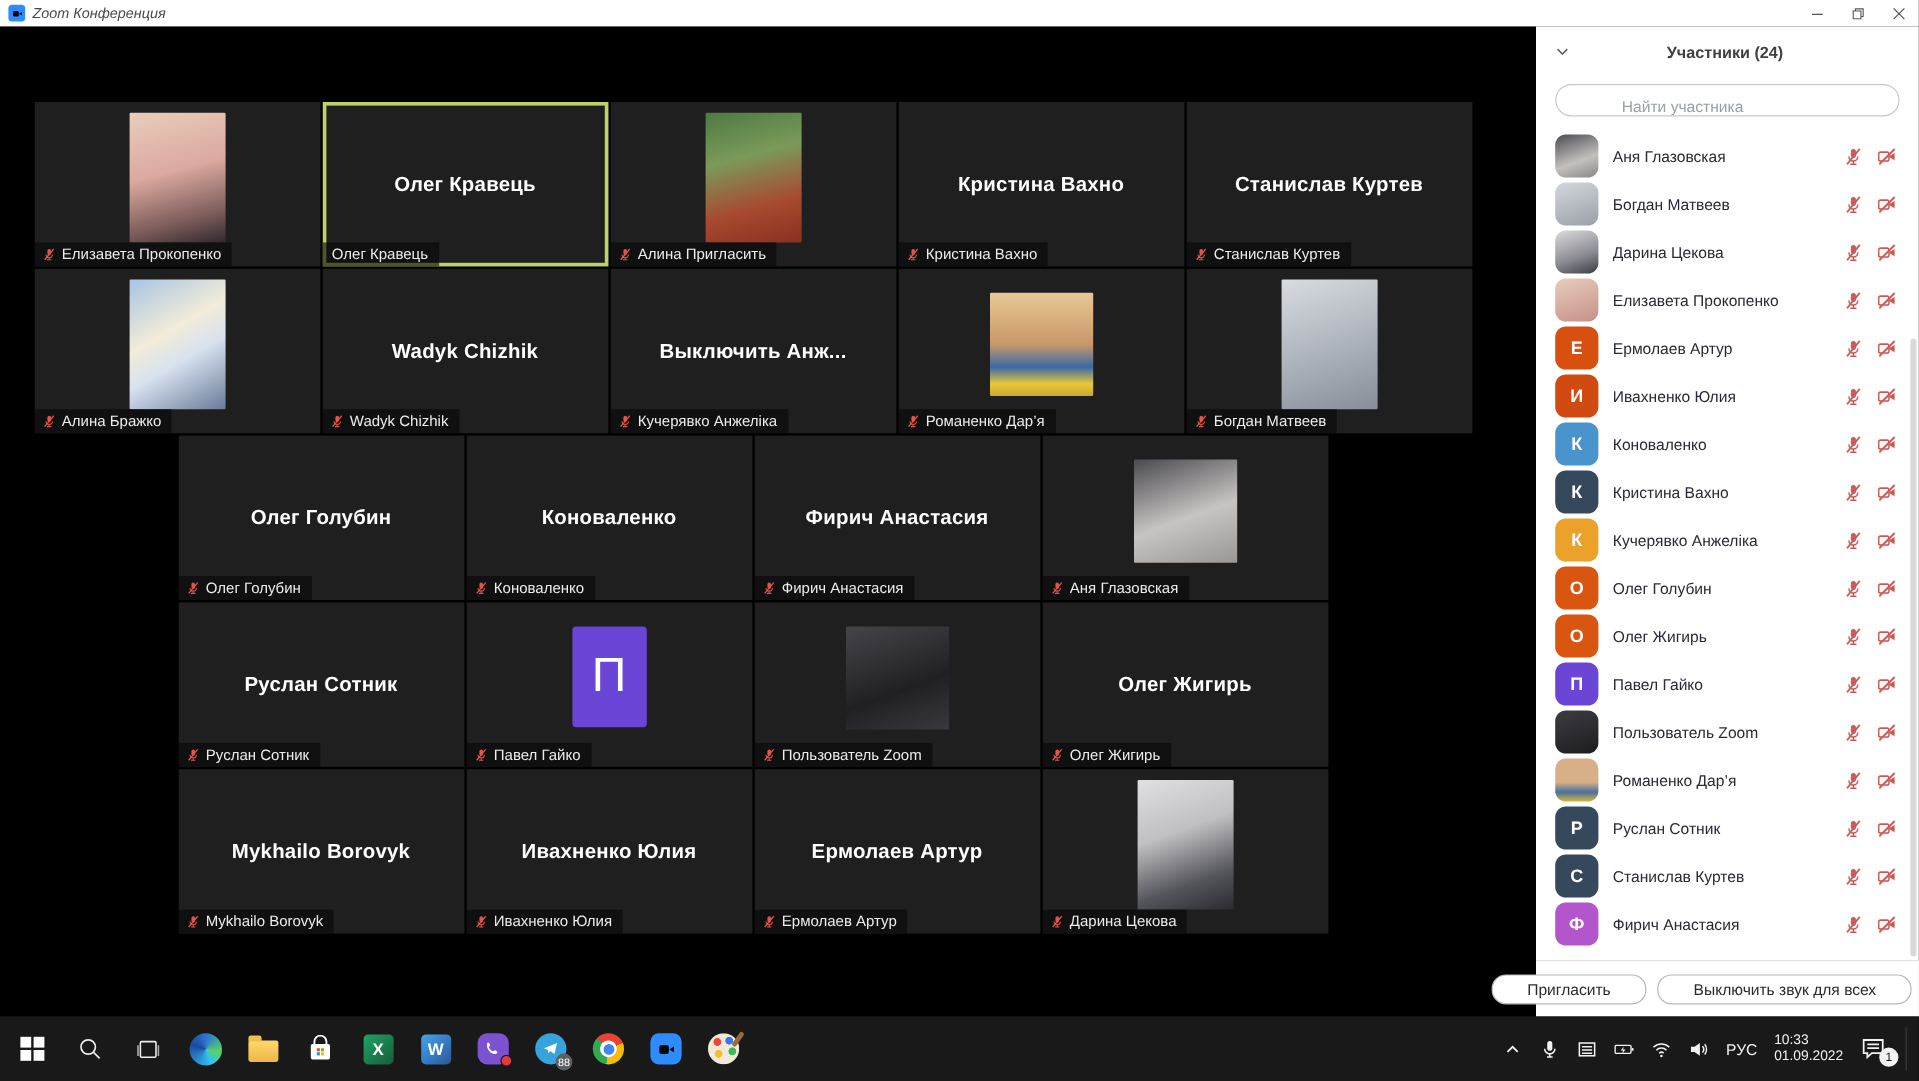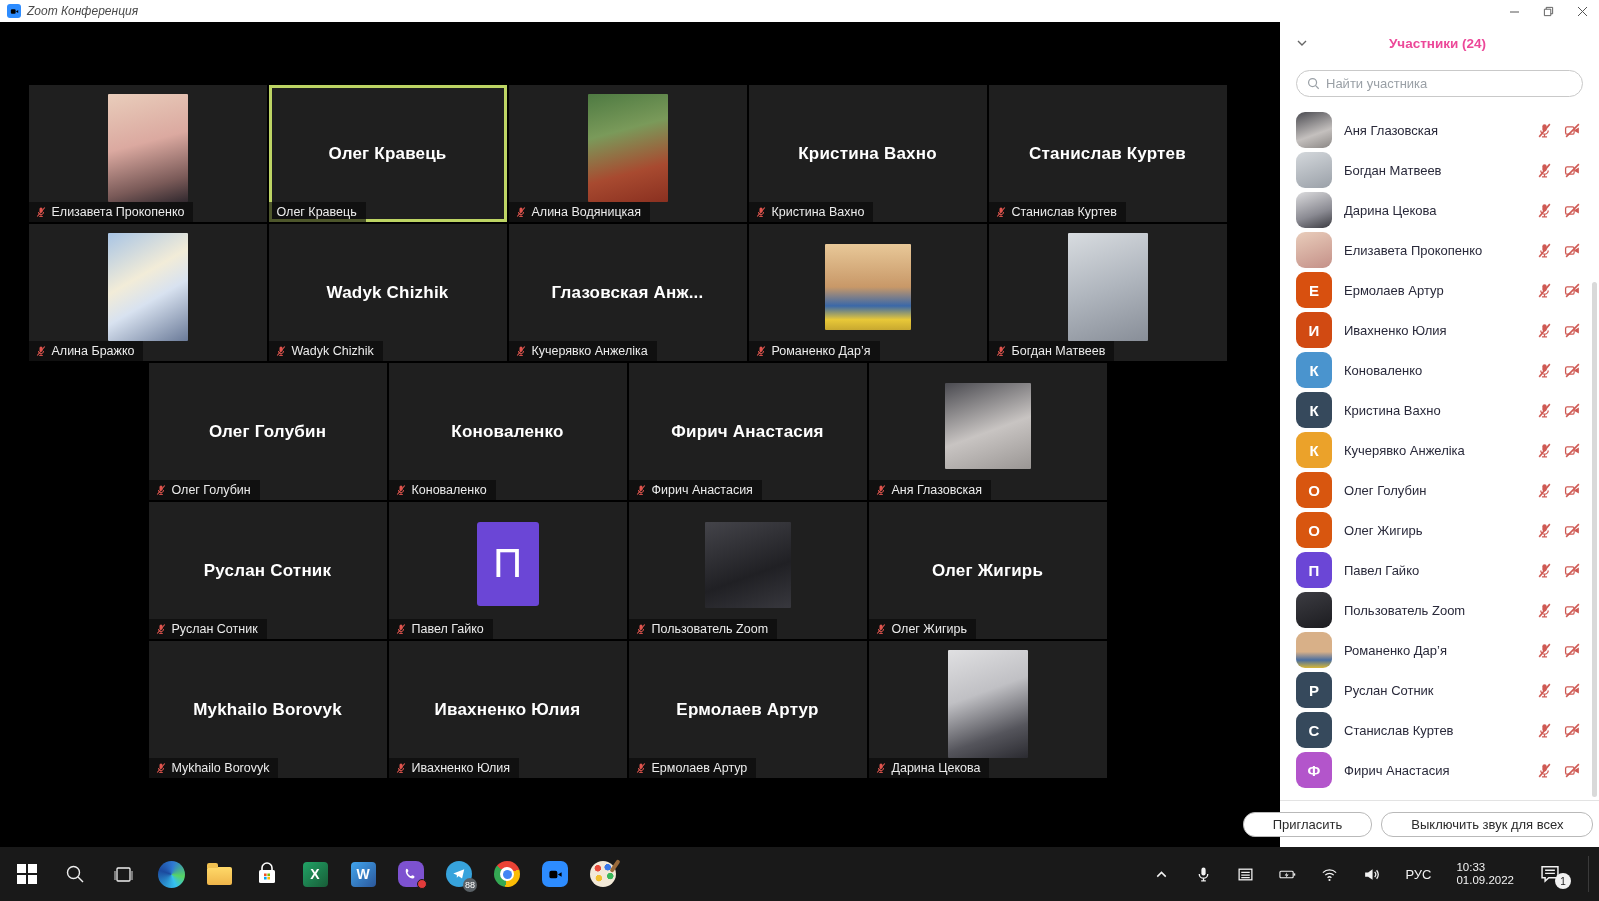--- a/index.html
+++ b/index.html
@@ -32,24 +32,24 @@
   .vlabel { position:absolute; left:0; bottom:0; max-width:96%; display:flex; align-items:center;
             gap:5px; background:rgba(8,8,8,.62); color:#ececec; font-size:12.5px;
             padding:3px 9px 3px 6px; white-space:nowrap; }
   .vlabel.nomic { padding-left:8px; }
   .mic-s { width:12px; height:12px; color:#e0554e; flex:0 0 auto; }
 
   
   .panel { position:absolute; top:22px; left:1280px; width:319px; height:825px; background:#fff; z-index:20; }
   .p-header { position:relative; height:42px; }
   .p-title { position:absolute; left:0; right:4px; top:14px; text-align:center; font-size:13.5px;
-             font-weight:bold; color:#ec4899; }
+             font-weight:bold; color:#404040; }
   .p-chev { position:absolute; left:16px; top:15px; width:12px; height:12px; color:#666; }
   .p-search { margin:6px 16px 0 16px; height:27px; border:1px solid #c9c9c9; border-radius:14px;
-              display:flex; align-items:center; gap:6px; padding:4px 10px; background:#fff; }
+              display:flex; align-items:center; gap:6px; padding:4px 10px; background:#fff;flex-direction:column; }
   .p-search input { border:none; outline:none; flex:1; font-size:13px; color:#333;
                     font-family:"Liberation Sans",sans-serif; background:transparent; }
   .p-search input::placeholder { color:#9aa0a6; }
   .p-list { position:absolute; top:88px; left:0; right:0; bottom:47px; overflow:hidden; }
   .p-row { height:40px; display:flex; align-items:center; gap:12px; padding:0 18px 0 16px; }
   .p-av { width:36px; height:36px; border-radius:9px; flex:0 0 auto; display:flex;
           align-items:center; justify-content:center; color:#fff; font-weight:bold; font-size:15px; }
   .p-nm { flex:1; font-size:13px; color:#29293a; white-space:nowrap; overflow:hidden; }
   .p-ics { display:flex; gap:11px; align-items:center; color:#cf5a54; }
   .p-ic { width:17px; height:17px; }
@@ -92,21 +92,21 @@
   .ic-zoom { width:26px; height:26px; border-radius:7px; background:#2d8cff; display:flex;
              align-items:center; justify-content:center; }
   .ic-paint { width:26px; height:26px; border-radius:50%; position:relative;
               background:radial-gradient(circle at 30% 28%,#e84a3a 0 3px,transparent 3.5px),
                          radial-gradient(circle at 68% 24%,#3a78e8 0 3px,transparent 3.5px),
                          radial-gradient(circle at 78% 58%,#3ab85a 0 3px,transparent 3.5px),
                          radial-gradient(circle at 34% 66%,#f2c030 0 3px,transparent 3.5px),
                          #f3e9d8; }
   .ic-paint::after { content:""; position:absolute; right:-1px; top:-2px; width:4px; height:14px;
                      background:#9a6a3a; transform:rotate(35deg); border-radius:2px; }
-  .tb-right { margin-left:auto; display:flex; align-items:center; gap:25px; padding-right:10px;
+  .tb-right { margin-left:auto; display:flex; align-items:center; gap:14px; padding-right:10px;
               height:100%; color:#fff; }
   .tray-ic { width:17px; height:17px; color:#f2f2f2; }
   .tray-lang { font-size:13px; color:#f2f2f2; }
   .tray-clock { text-align:left; font-size:11.5px; line-height:13px; color:#f2f2f2; }
   .tray-action { position:relative; width:24px; height:22px; }
   .tray-badge { position:absolute; right:-8px; bottom:-4px; width:16px; height:16px; border-radius:50%;
                 background:#f2f2f2; color:#1a1a1a; font-size:10px; display:flex; align-items:center;
                 justify-content:center; }
   .tb-sep { width:1px; height:36px; background:#3a3a3a; }
   svg { display:block; }
@@ -175,21 +175,21 @@
         <div class="vlabel nomic">
           <span>Олег Кравець</span>
           </div>
       </div>
       <div class="tile">
         <div class="vphoto" style="background: linear-gradient(165deg, rgb(78, 122, 66) 0%, rgb(122, 154, 90) 35%, rgb(168, 74, 48) 70%, rgb(138, 48, 32) 100%);"></div>
         <div class="vlabel">
           <svg class="mic-s">
               <use href="#i-micoff"></use>
             </svg>
-          <span>Алина Водяницкая</span>
+          <span>Алина Пригласить</span>
           </div>
       </div>
       <div class="tile">
         <div class="vname">Кристина Вахно</div>
         <div class="vlabel">
           <svg class="mic-s">
               <use href="#i-micoff"></use>
             </svg>
           <span>Кристина Вахно</span>
           </div>
@@ -218,21 +218,21 @@
       <div class="tile">
         <div class="vname">Wadyk Chizhik</div>
         <div class="vlabel">
           <svg class="mic-s">
               <use href="#i-micoff"></use>
             </svg>
           <span>Wadyk Chizhik</span>
           </div>
       </div>
       <div class="tile">
-        <div class="vname">Глазовская  Анж...</div>
+        <div class="vname">Выключить  Анж...</div>
         <div class="vlabel">
           <svg class="mic-s">
               <use href="#i-micoff"></use>
             </svg>
           <span>Кучерявко Анжеліка</span>
           </div>
       </div>
       <div class="tile">
         <div class="vphoto sq" style="background: linear-gradient(rgb(232, 200, 152) 0%, rgb(200, 152, 104) 50%, rgb(58, 104, 168) 72%, rgb(232, 200, 56) 88%, rgb(200, 168, 48) 100%);"></div>
         <div class="vlabel">

